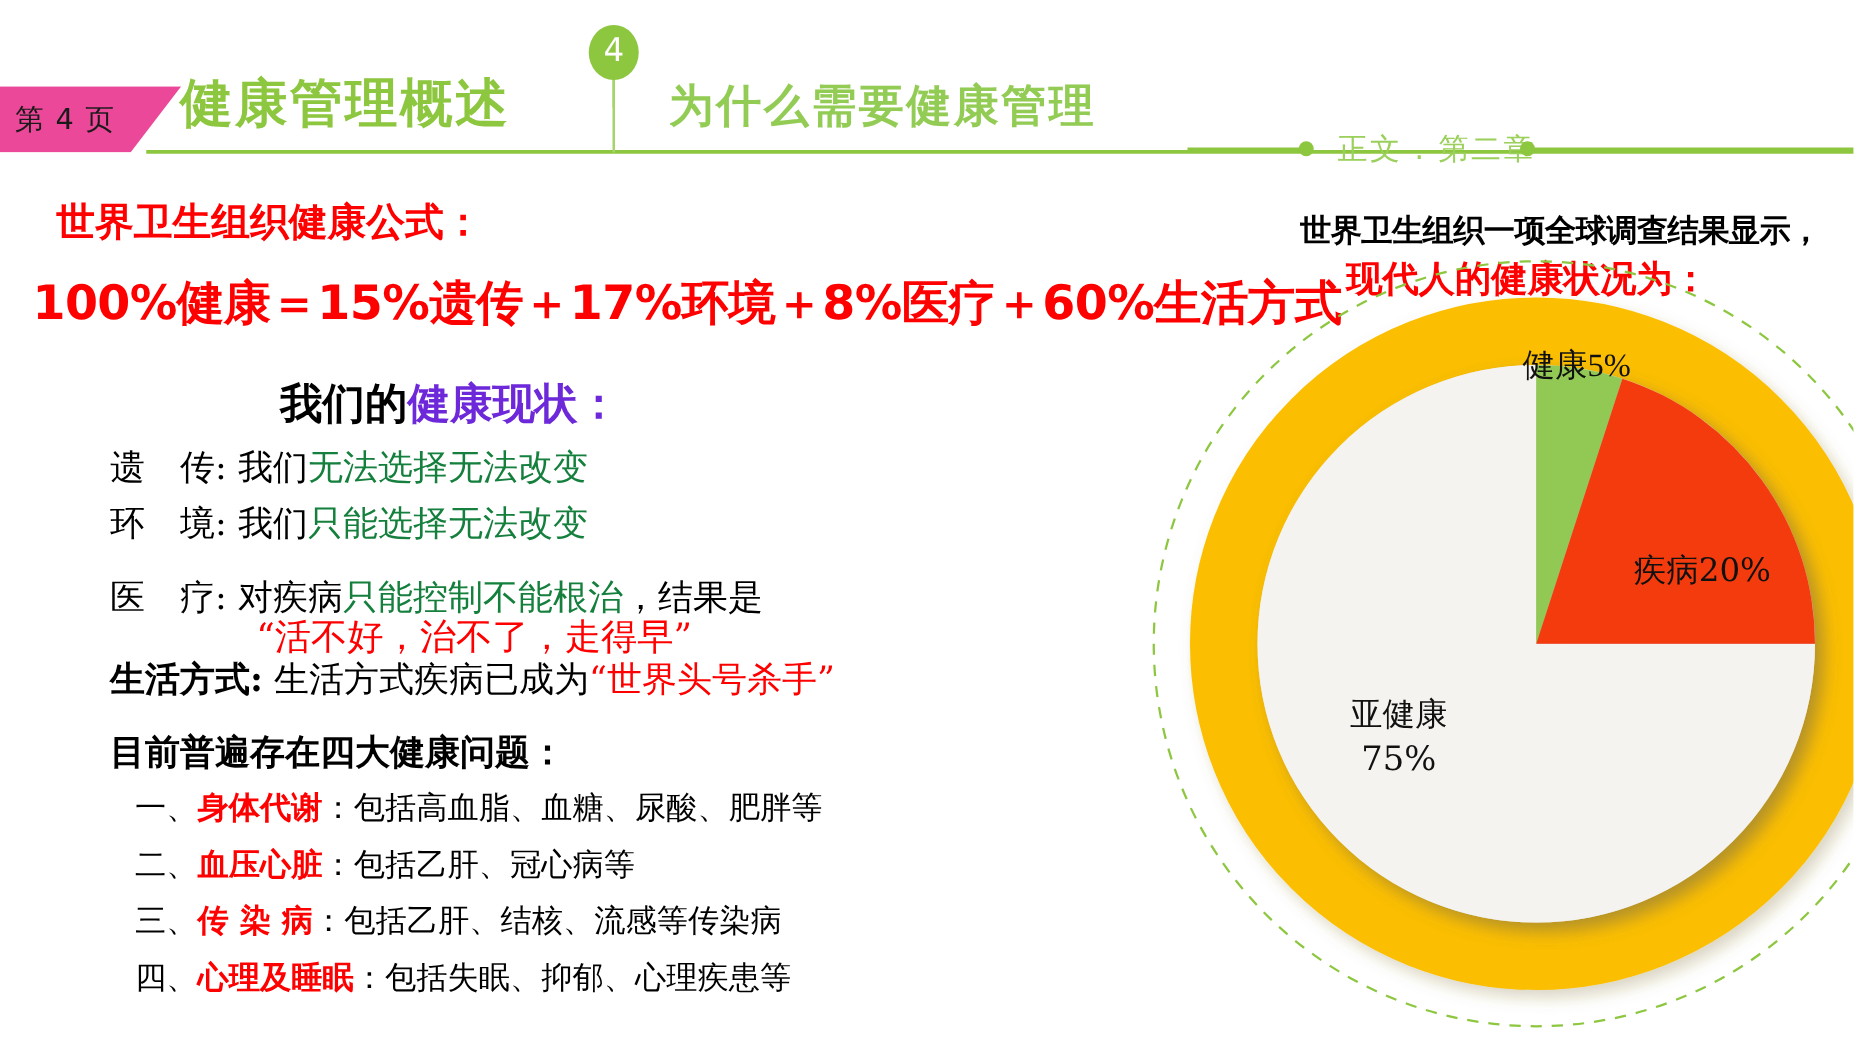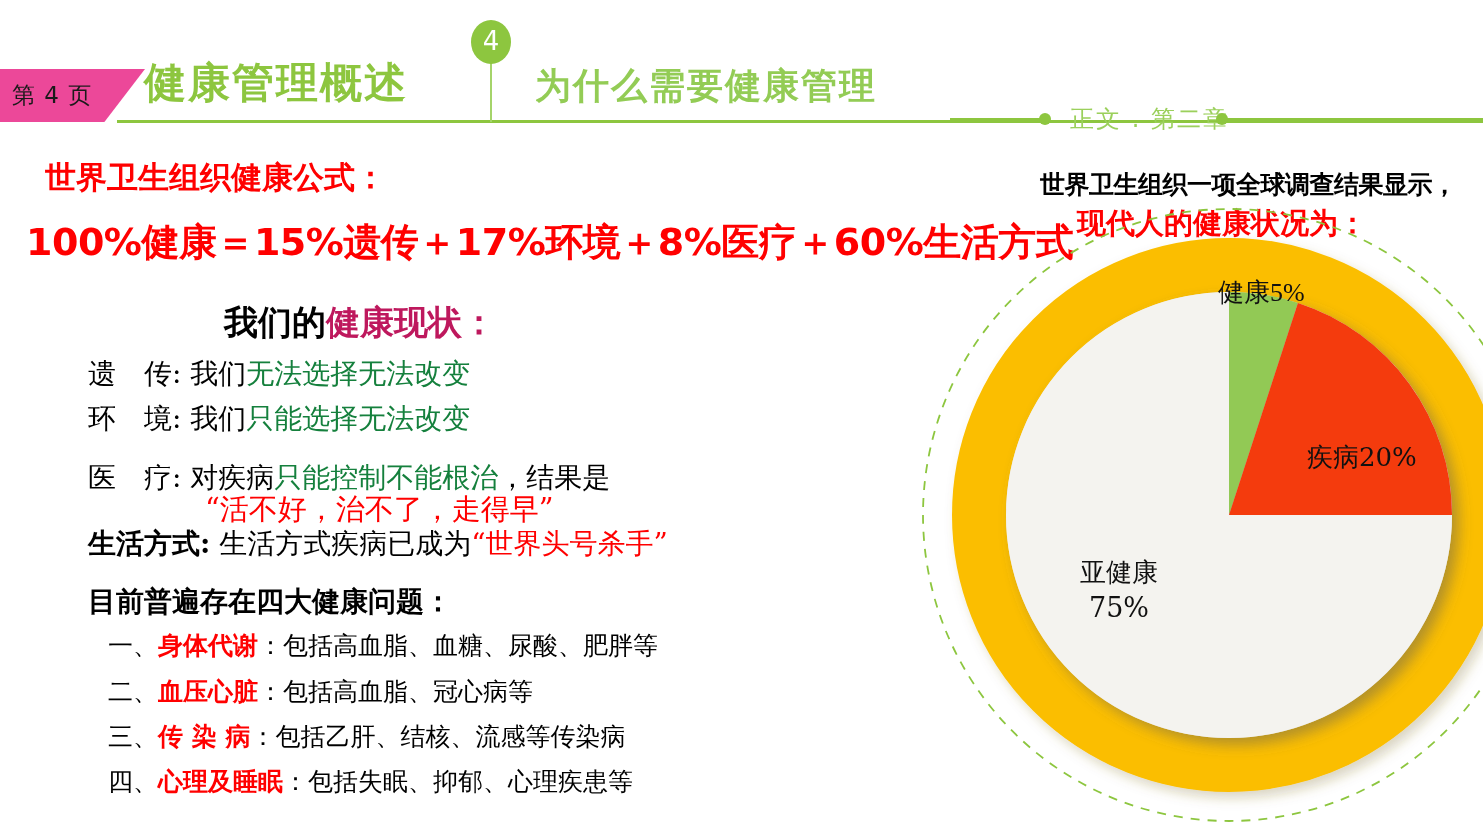--- a/index.html
+++ b/index.html
@@ -180,21 +180,21 @@
   .status-heading {
     position: absolute;
     left: 224px;
     top: 300px;
     font-family: "DejaVu Serif", "Liberation Serif", serif;
     font-size: 34px;
     font-weight: bold;
     white-space: nowrap;
     color: #000000;
   }
-  .status-heading .hl { color: #be185d; }
+  .status-heading .hl { color: #6d28d9; }
 
   .body-lines {
     position: absolute;
     left: 0px;
     top: 350px;
     width: 950px;
     font-family: "DejaVu Serif", "Liberation Serif", serif;
     color: #000000;
   }
   .bline {
@@ -332,21 +332,21 @@
       <b>生活方式:</b><span> 生活方式疾病已成为</span><span class="redq">“世界头号杀手”</span>
     </div>
 
     <div class="bline r6">目前普遍存在四大健康问题：</div>
 
     <div class="nline n1">
       <span>一、</span><span class="hl">身体代谢</span><span>：包括高血脂、血糖、尿酸、肥胖等</span>
     </div>
 
     <div class="nline n2">
-      <span>二、</span><span class="hl">血压心脏</span><span>：包括高血脂、冠心病等</span>
+      <span>二、</span><span class="hl">血压心脏</span><span>：包括乙肝、冠心病等</span>
     </div>
 
     <div class="nline n3">
       <span>三、</span><span class="hl">传 染 病</span><span>：包括乙肝、结核、流感等传染病</span>
     </div>
 
     <div class="nline n4">
       <span>四、</span><span class="hl">心理及睡眠</span><span>：包括失眠、抑郁、心理疾患等</span>
     </div>
 

